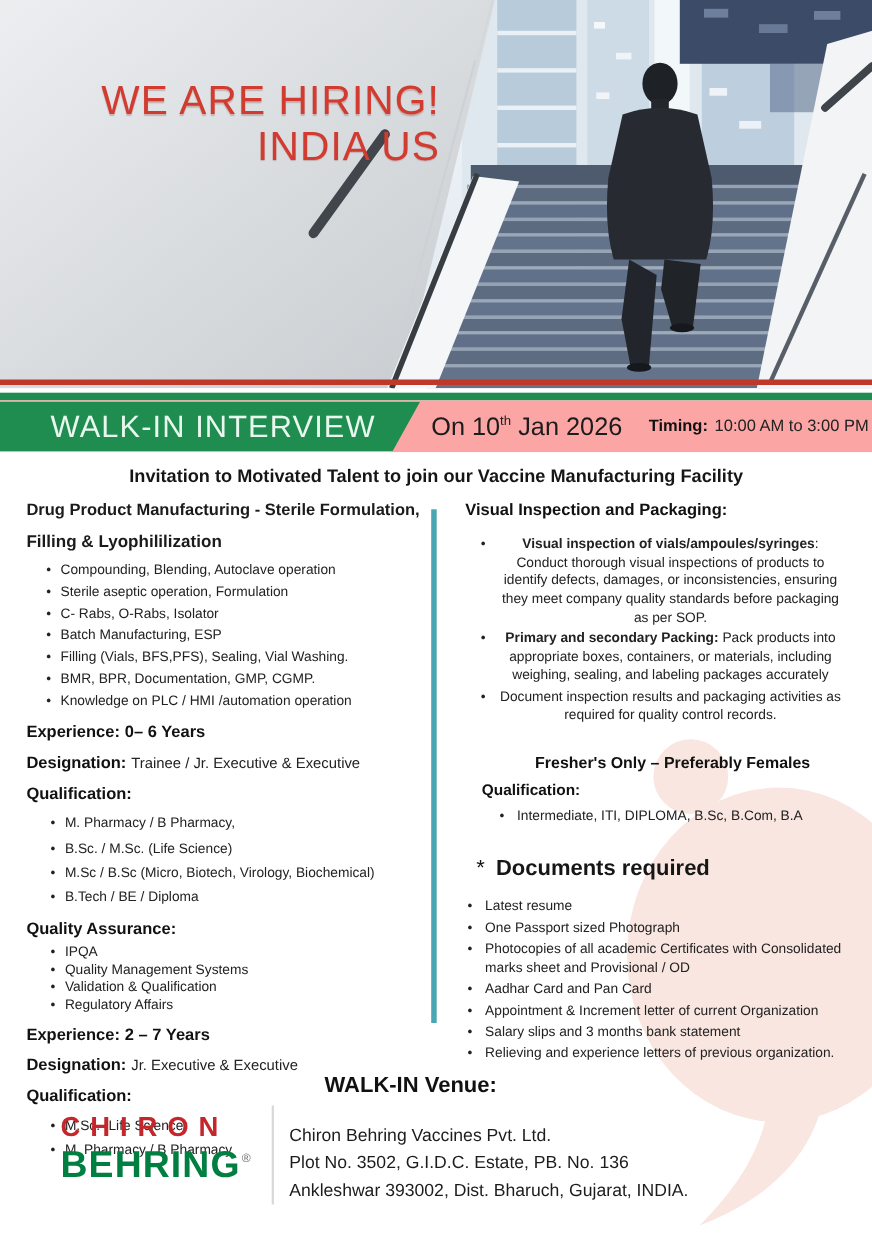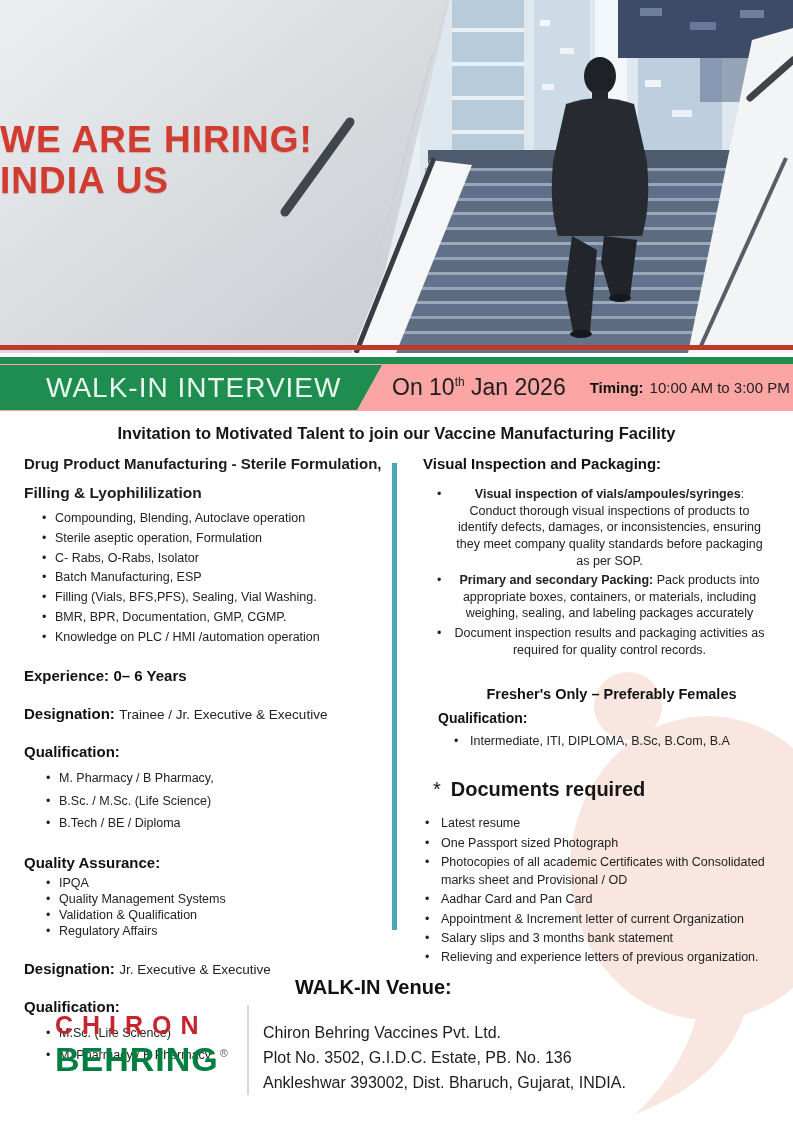--- a/index.html
+++ b/index.html
@@ -6,24 +6,23 @@
   body {
     width:793px; height:1123px; position:relative; overflow:hidden;
     background:#ffffff; font-family:"Liberation Sans", sans-serif; color:#1b1b1b;
   }
   .page { position:relative; width:793px; height:1123px; }
 
   
   .hero { position:relative; width:793px; height:353px; overflow:hidden; }
   .hero svg { display:block; }
   .headline {
-    position:absolute; top:72px; left:0; width:400px; text-align:left;
-    color:#d13b30; font-weight:bold; line-height:1.1; letter-spacing:1px;
+    position:absolute; top:72px; left:0; width:400px; text-align:right;
+    color:#d13b30; font-weight:normal; line-height:1.1; letter-spacing:1px;
     text-shadow:0 1px 1px rgba(120,30,25,.25);
-    margin-top:48px;
   }
   .headline .l1 { font-size:37px; }
   .headline .l2 { font-size:37px; }
   .red-line { position:absolute; top:345px; left:0; width:100%; height:5px; background:#bf392b; }
 
   
   .gap-white { height:4px; background:#ffffff; }
   .green-strip { height:7px; background:#1f8c50; }
   .banner-row { position:relative; height:47px; background:#fca5a5; }
   .banner-block {
@@ -50,21 +49,21 @@
   .divider { width:5px; background:#4ba6b4; height:467px; margin-top:8px; flex:none; }
   .col-right { flex:1; padding-left:26px; padding-right:8px; box-sizing:border-box; }
 
   .dp-t1 { font-weight:bold; font-size:15px; line-height:1.2; }
   .dp-t2 { font-weight:bold; font-size:15.5px; margin-top:11px; }
 
   ul.blts { list-style:none; margin:7px 0 0 18px; padding:0; }
   ul.blts li { position:relative; padding-left:13px; font-size:12.5px; line-height:1.58; color:#222; }
   ul.blts li::before { content:"•"; position:absolute; left:0; top:0; }
 
-  .kv { margin-top:20px; }
+  .kv { margin-top:10px; }
   .kv .k  { font-weight:bold; font-size:15px; color:#111; }
   .kv .v  { font-size:13.5px; color:#222; }
   .kv .vb { font-weight:bold; font-size:15px; color:#111; }
 
   ul.qlist { list-style:none; margin:6px 0 0 22px; padding:0; }
   ul.qlist li { position:relative; padding:3px 0 3px 13px; font-size:12.5px; line-height:1.3; color:#222; }
   ul.qlist li::before { content:"•"; position:absolute; left:0; top:3px; }
 
   ul.qalist { list-style:none; margin:4px 0 0 22px; padding:0; }
   ul.qalist li { position:relative; padding:0 0 0 13px; font-size:12.5px; line-height:1.27; color:#222; }
@@ -255,33 +254,38 @@
       <div class="kv">
         <span class="k">Designation:</span>
         <span class="v">Trainee / Jr. Executive &amp; Executive</span>
       </div>
       <div class="kv">
         <span class="k">Qualification:</span>
       </div>
       <ul class="qlist">
         <li>M. Pharmacy / B Pharmacy,</li>
         <li>B.Sc. / M.Sc. (Life Science)</li>
+        <li>M.Sc / B.Sc (Micro, Biotech, Virology, Biochemical)</li>
         <li>B.Tech / BE / Diploma</li>
       </ul>
 
       <div class="kv">
         <span class="k">Quality Assurance:</span>
       </div>
       <ul class="qalist">
         <li>IPQA</li>
         <li>Quality Management Systems</li>
         <li>Validation &amp; Qualification</li>
         <li>Regulatory Affairs</li>
       </ul>
 
+      <div class="kv">
+        <span class="k">Experience:</span>
+        <span class="vb">2 – 7 Years</span>
+      </div>
       <div class="kv">
         <span class="k">Designation:</span>
         <span class="v">Jr. Executive &amp; Executive</span>
       </div>
       <div class="kv">
         <span class="k">Qualification:</span>
       </div>
       <ul class="qlist">
         <li>M.Sc. (Life Science)</li>
         <li>M. Pharmacy / B Pharmacy</li>

